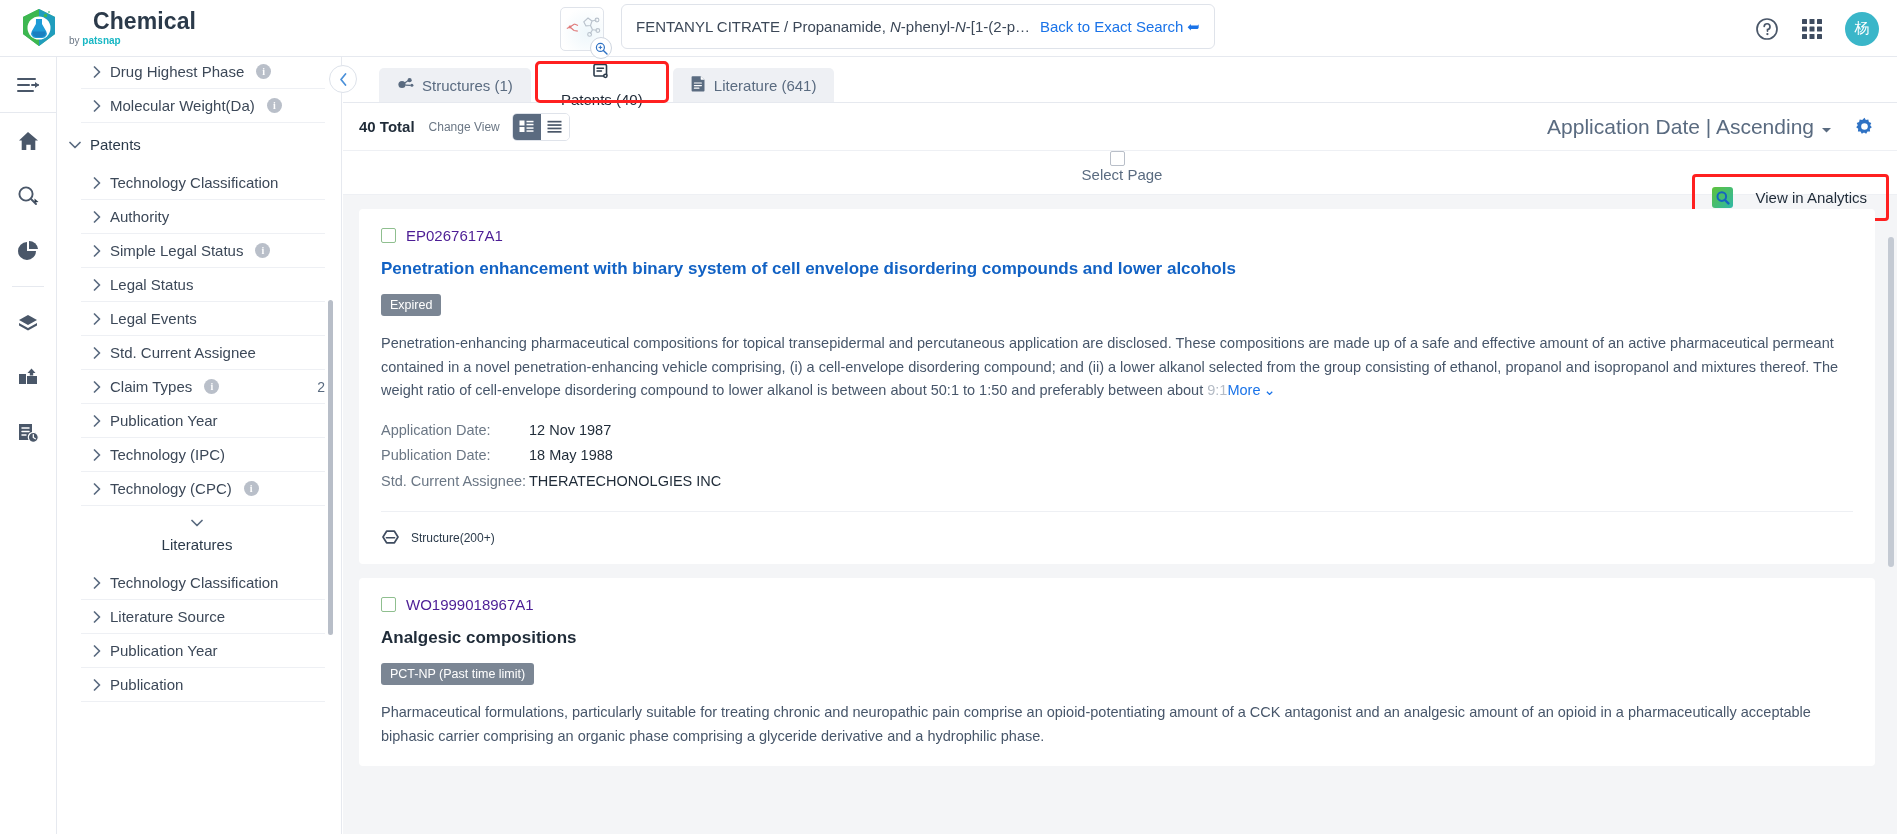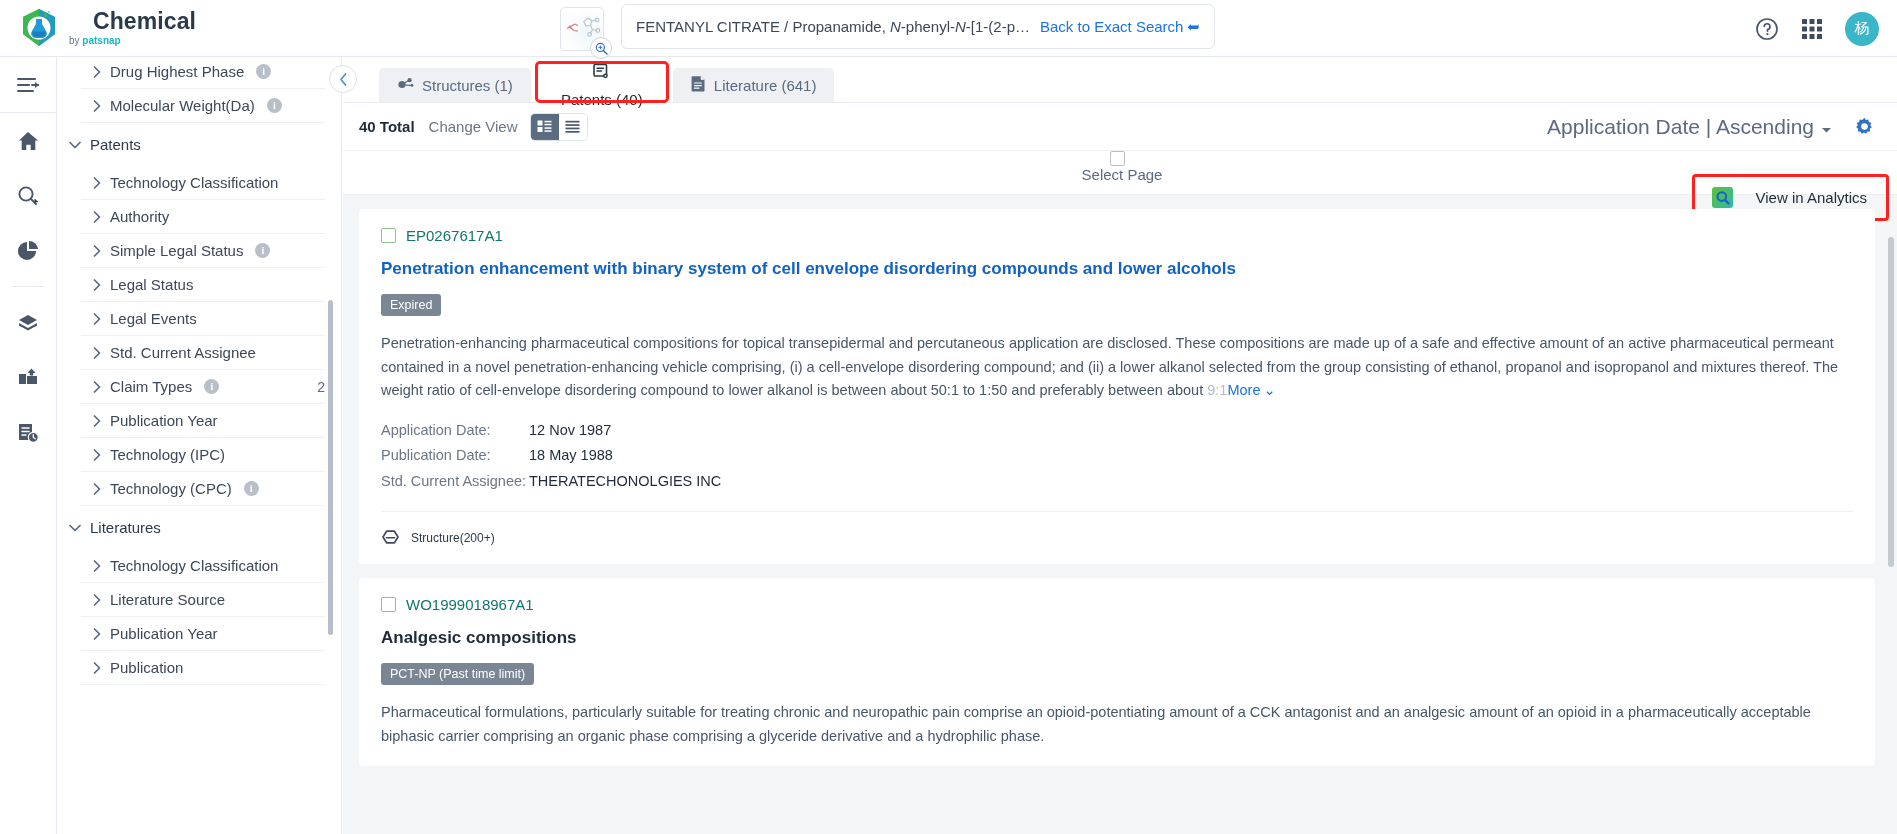--- a/index.html
+++ b/index.html
@@ -153,21 +153,21 @@
   .tab-hl {
     position: absolute; left: -7px; top: -7px; right: -7px; bottom: -1px;
     border: 3px solid #ff2020; border-radius: 5px; pointer-events: none;
   }
 
   #toolbar {
     height: 48px; background: #fff; display: flex; align-items: center;
     padding: 0 22px 0 16px; border-bottom: 1px solid #eef0f4;
   }
   #total-label { font-size: 15px; font-weight: 700; color: #1f2b38; }
-  #change-view { font-size: 15px; color: #6b7785; margin-left: 14px; cursor: pointer; }
+  #change-view { font-size: 12px; color: #6b7785; margin-left: 14px; cursor: pointer; }
   #view-toggle {
     margin-left: 12px; display: flex; border: 1px solid #dfe3ea; border-radius: 5px;
     overflow: hidden; height: 28px;
   }
   .vt-btn {
     width: 28px; display: flex; align-items: center; justify-content: center;
     cursor: pointer; background: #fff;
   }
   .vt-btn.active { background: #5b6b80; }
   #toolbar-right { margin-left: auto; display: flex; align-items: center; gap: 22px; }
@@ -198,21 +198,21 @@
     display: flex; align-items: center; justify-content: center; flex: 0 0 auto;
   }
 
   
   #results { padding: 14px 22px 0 16px; position: relative; }
   .card {
     background: #fff; border-radius: 4px; margin-bottom: 14px;
     padding: 18px 22px 0 22px; position: relative;
   }
   .card-id-row { display: flex; align-items: center; gap: 10px; }
-  .card-id { font-size: 15px; color: #0f766e; cursor: pointer; }
+  .card-id { font-size: 15px; color: #4c1d95; cursor: pointer; }
   .card-title {
     font-size: 17px; font-weight: 700; color: #1262c4;
     margin-top: 14px; cursor: pointer; line-height: 1.25;
   }
   .card-title.plain { color: #1f2b38; cursor: default; }
   .badge {
     display: inline-block; margin-top: 15px;
     background: #7b8694; color: #fff; font-size: 12.5px;
     padding: 4px 9px; border-radius: 3px;
   }
@@ -499,21 +499,21 @@
     <div class="f-row">
       <span class="chev">
           <svg width="8" height="12" viewBox="0 0 8 12">
             <path d="M1.5 1 L6.5 6 L1.5 11" fill="none" stroke="#5a6b80" stroke-width="1.7" stroke-linecap="round" stroke-linejoin="round"></path>
           </svg>
         </span>
       <span class="lbl">Technology (CPC)</span>
       <span class="info-i">i</span>
     </div>
 
-    <div class="f-group-head" style="margin-left:-12px;padding-left:0;">
+    <div class="f-group-head" style="margin-left:-12px;padding-left:0;flex-direction:column;">
       <span class="chev">
         <svg width="12" height="8" viewBox="0 0 12 8">
             <path d="M1 1.5 L6 6.5 L11 1.5" fill="none" stroke="#5a6b80" stroke-width="1.7" stroke-linecap="round" stroke-linejoin="round"></path>
           </svg>
       </span>
       <span>Literatures</span>
     </div>
 
     <div class="f-row">
       <span class="chev">

